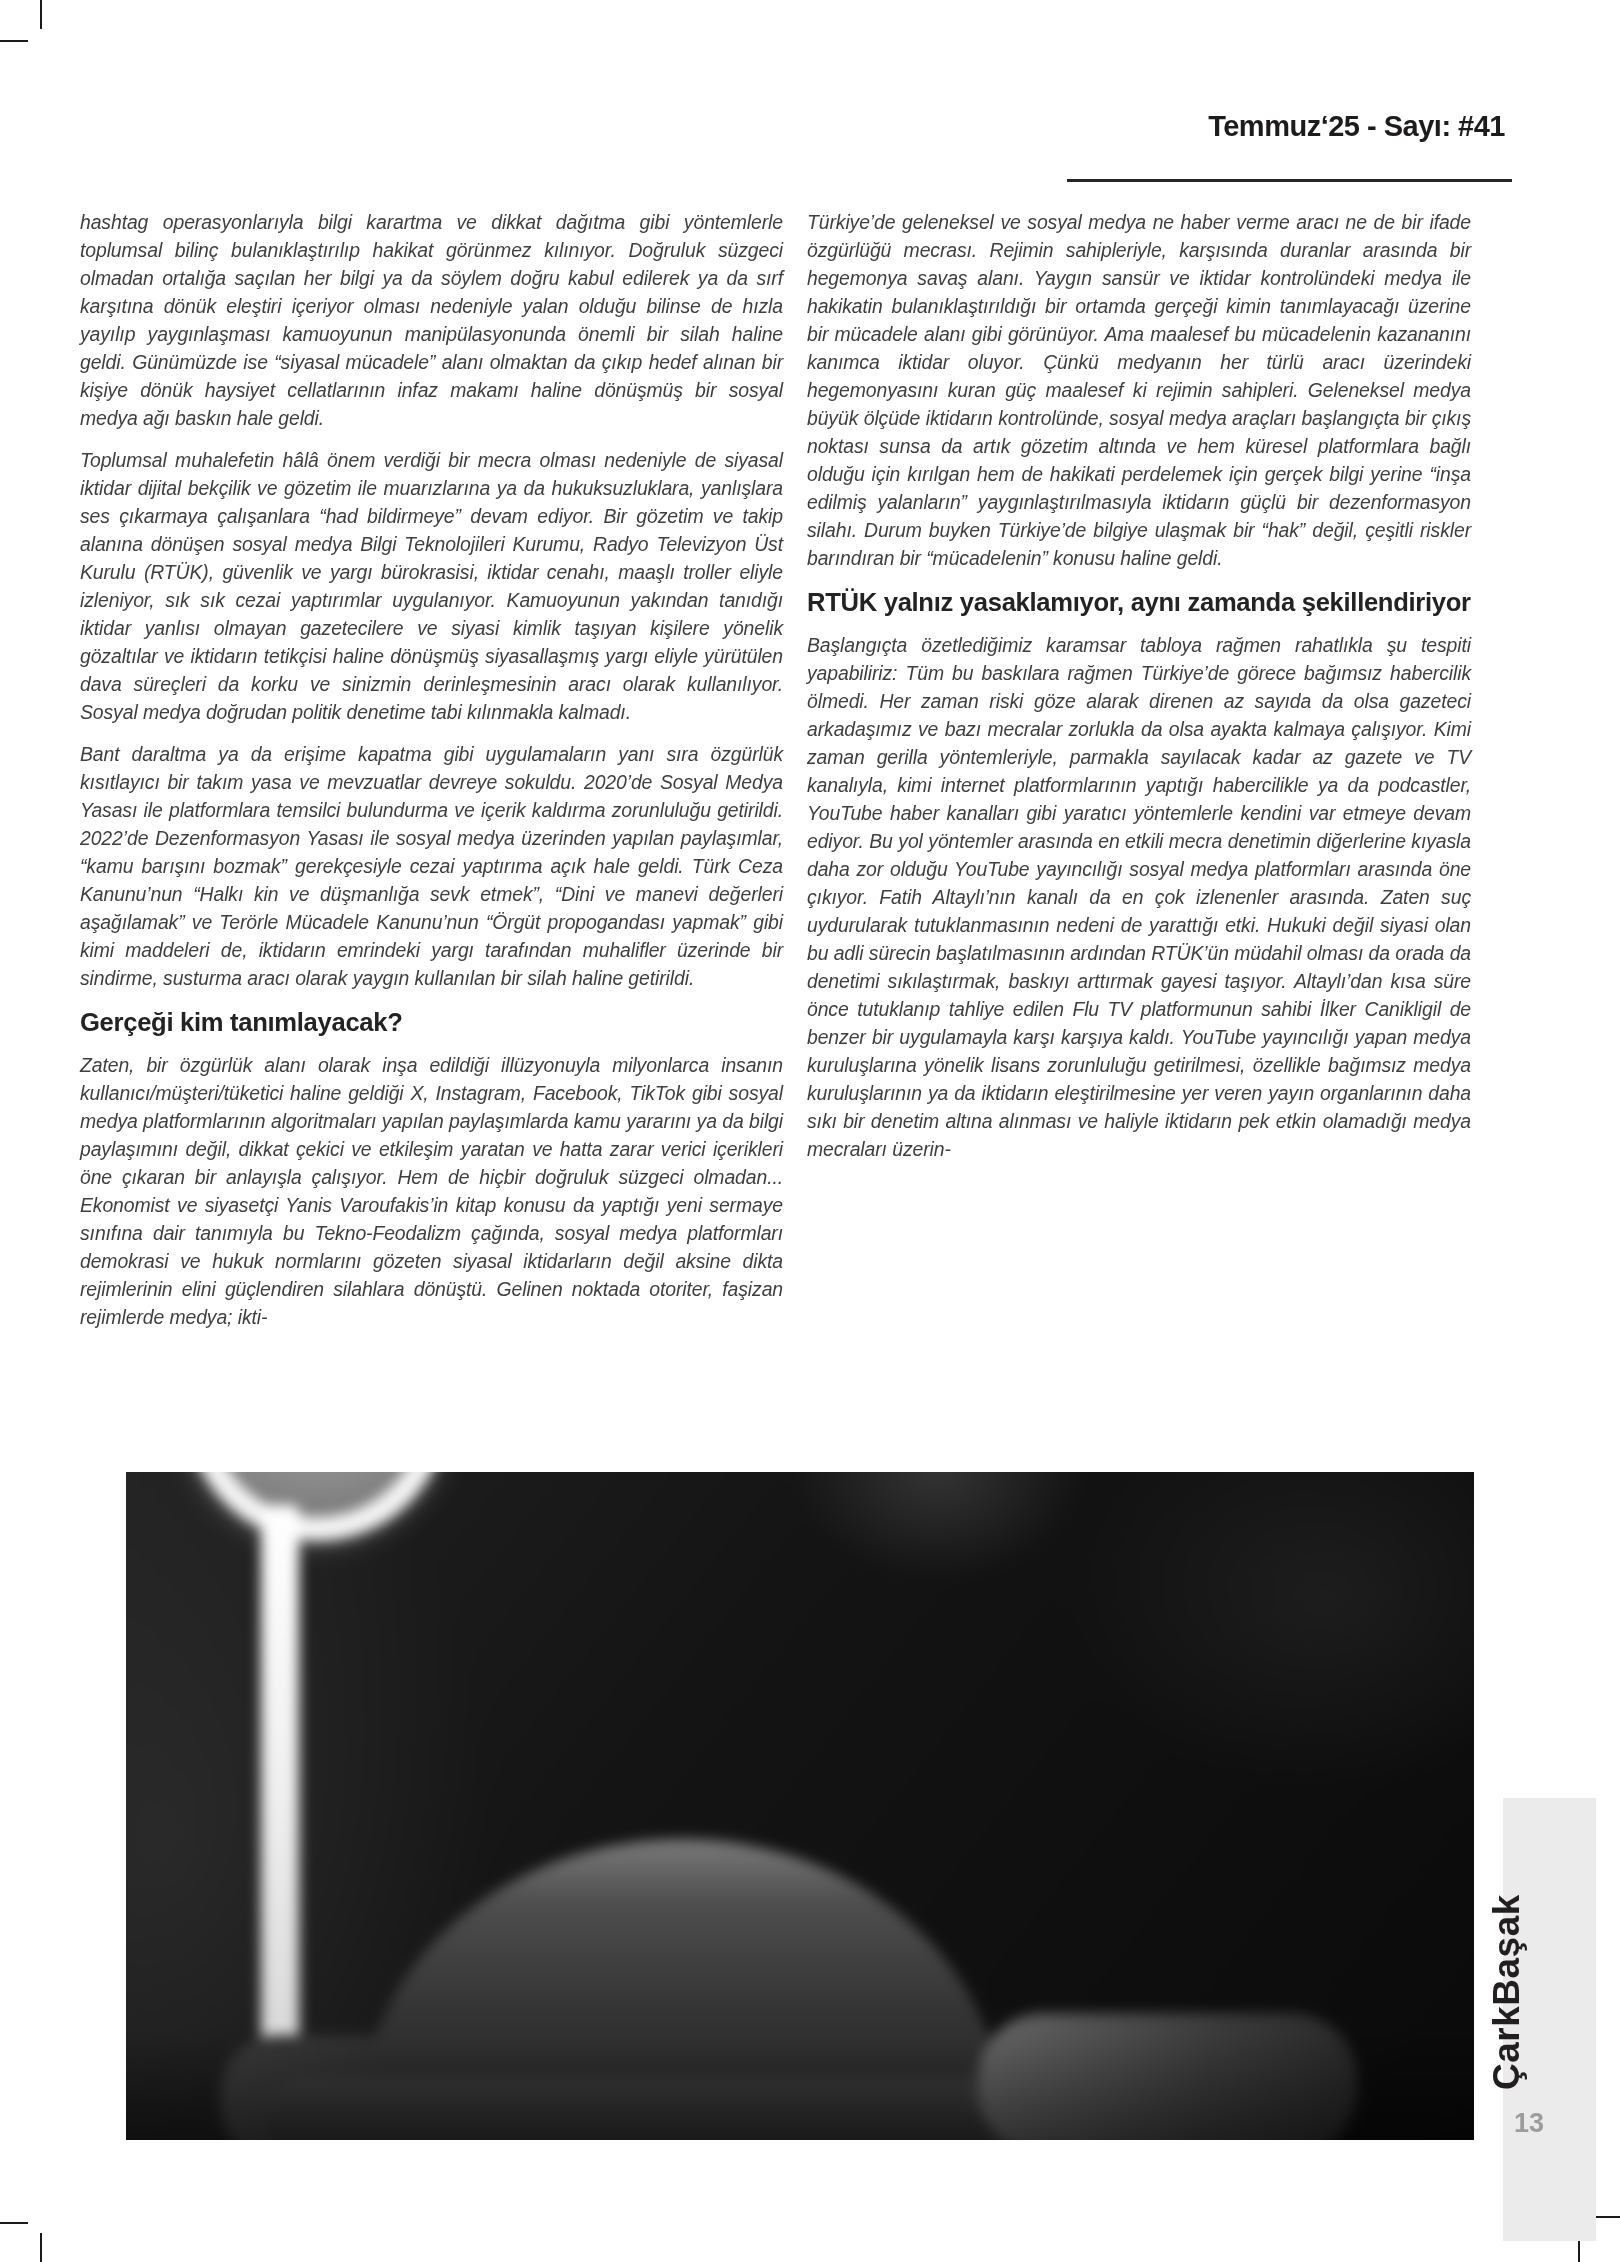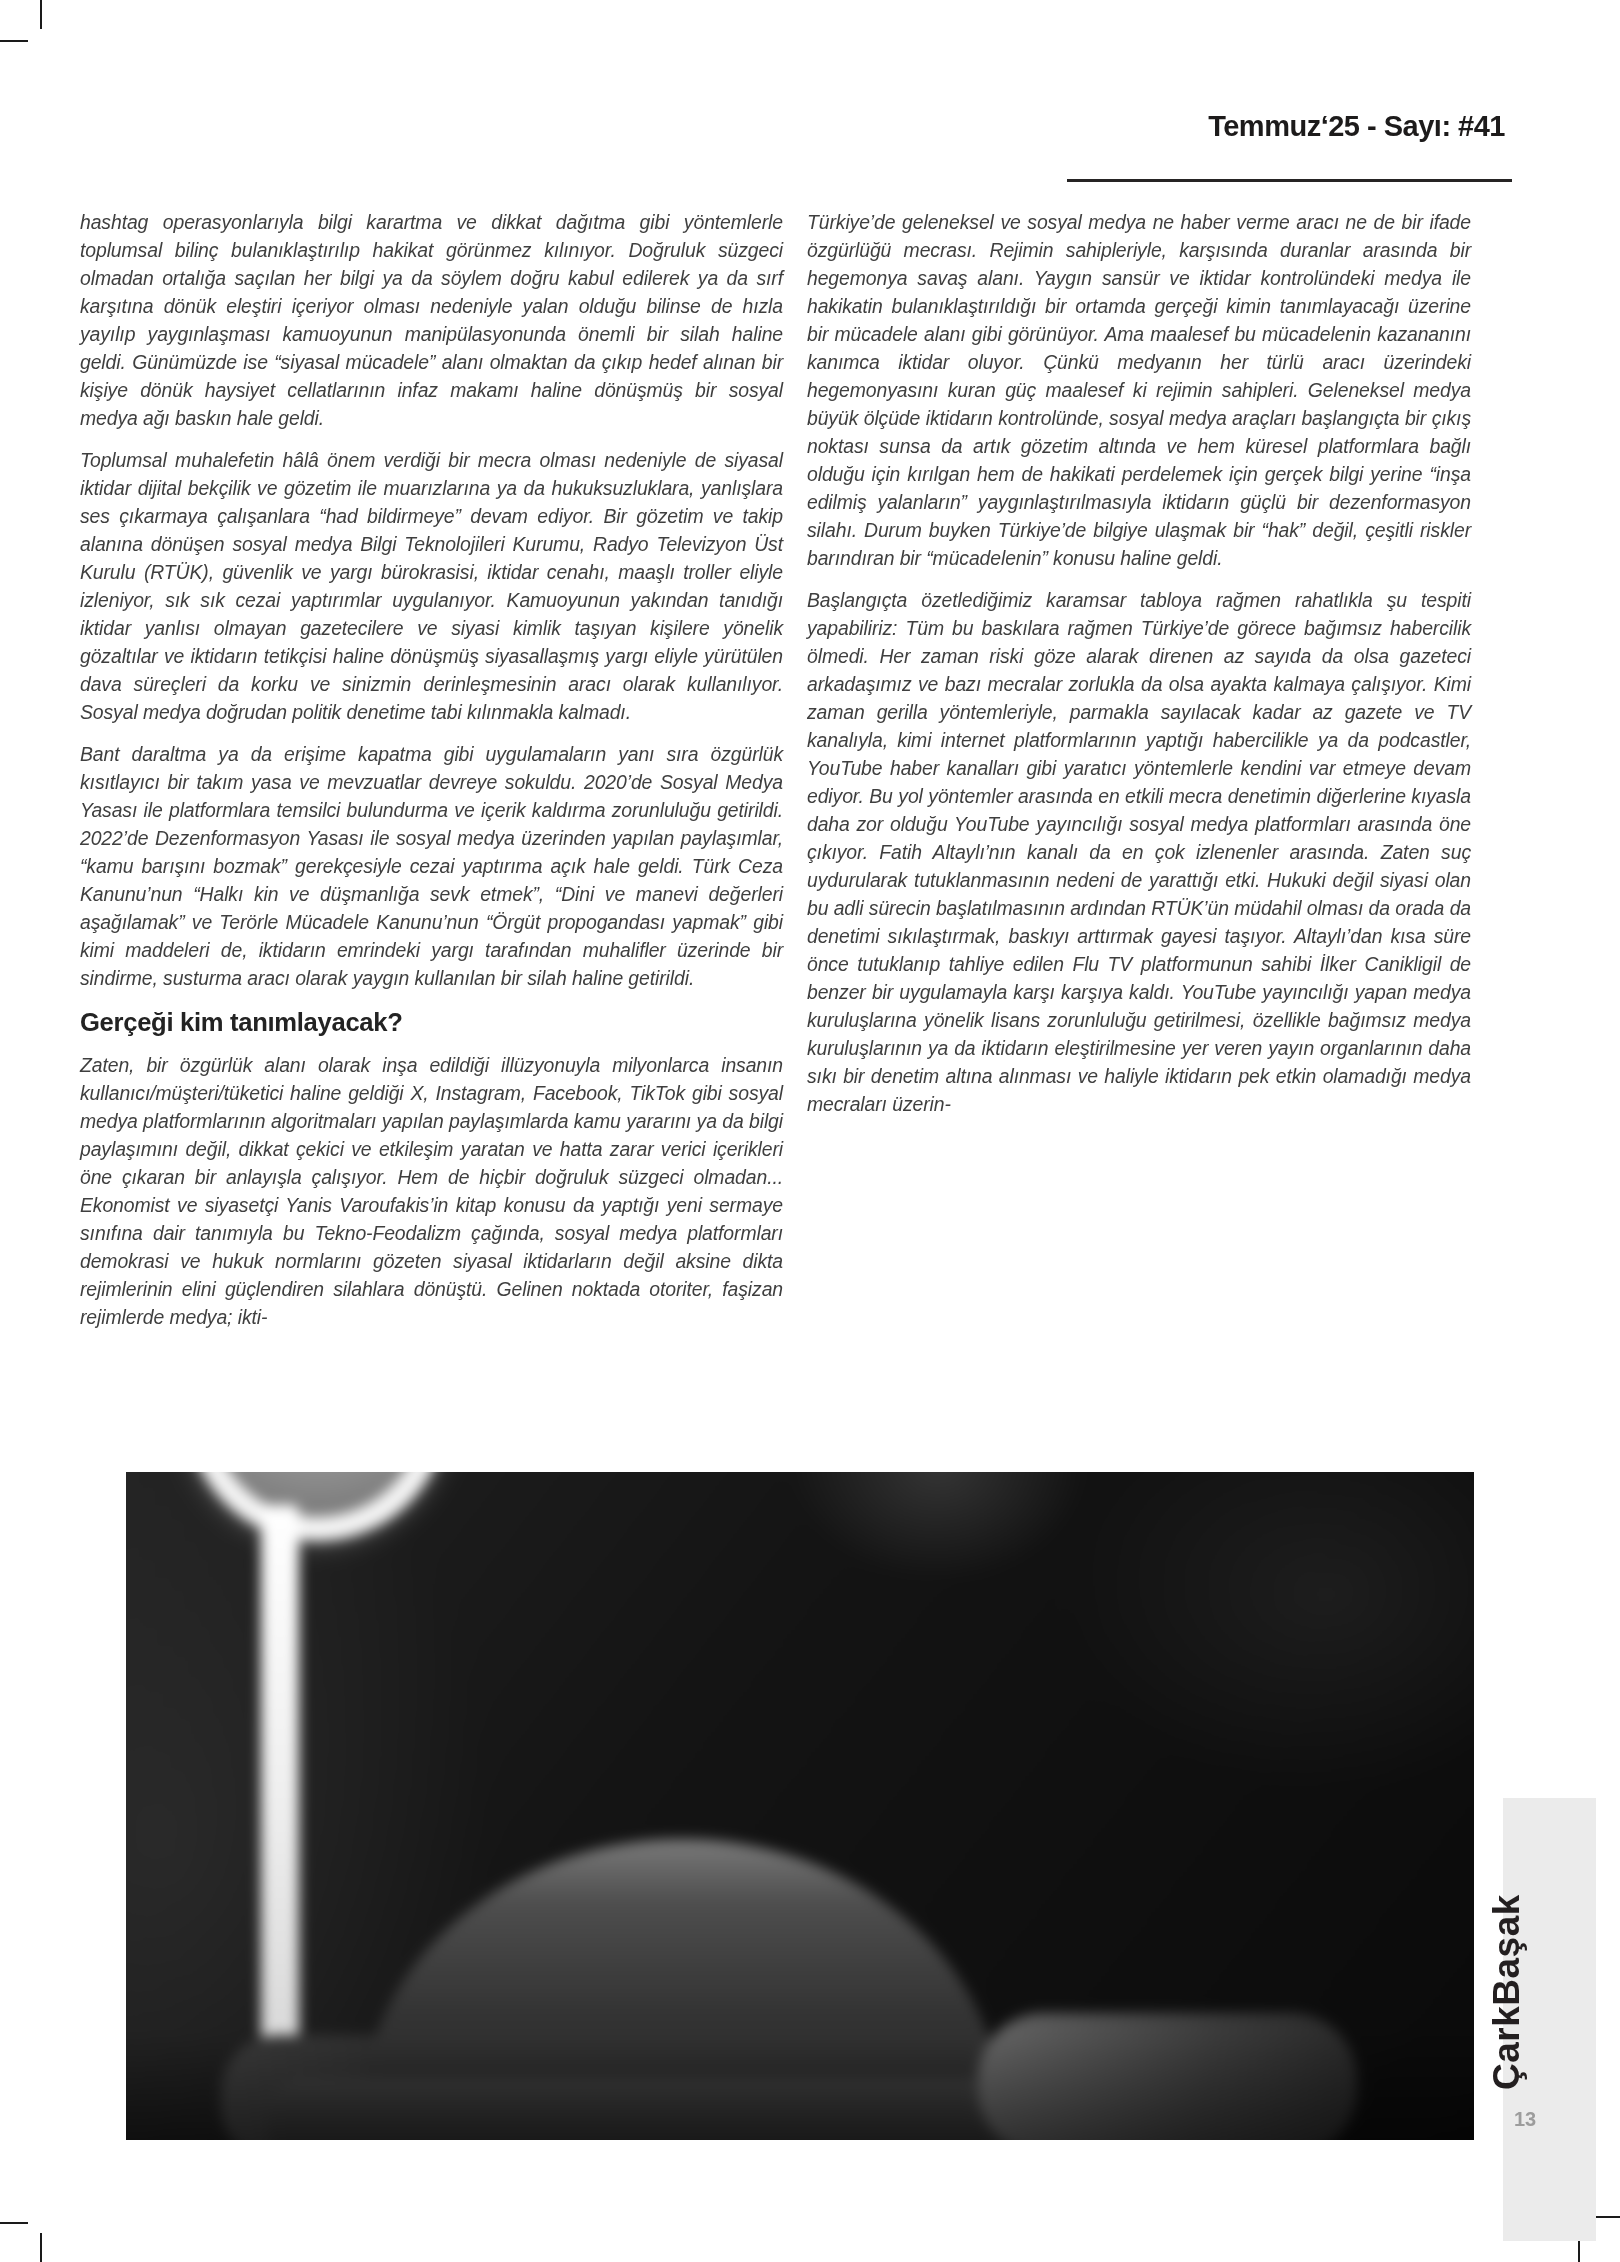--- a/index.html
+++ b/index.html
@@ -100,21 +100,21 @@
     background:#ebebeb;
   }
   .magazine-name{
     position:absolute;left:1486px;top:1879px;width:66px;height:227px;
     writing-mode:vertical-rl;transform:rotate(180deg);
     font-size:37px;font-weight:700;letter-spacing:0.5px;
     color:#231f20;text-align:center;
   }
   .page-number{
     position:absolute;left:1514px;top:2108px;
-    font-size:20px;font-weight:700;color:#9c9c9c;
+    font-size:27px;font-weight:700;color:#9c9c9c;
   }
 </style>
 </head>
 <body>
 
 <div class="page">
 
   <div class="crop tl-v"></div>
   <div class="crop tl-h"></div>
   <div class="crop bl-v"></div>
@@ -128,20 +128,21 @@
   <div class="col col-left">
     <p>hashtag operasyonlarıyla bilgi karartma ve dikkat dağıtma gibi yöntemlerle toplumsal bilinç bulanıklaştırılıp hakikat görünmez kılınıyor. Doğruluk süzgeci olmadan ortalığa saçılan her bilgi ya da söylem doğru kabul edilerek ya da sırf karşıtına dönük eleştiri içeriyor olması nedeniyle yalan olduğu bilinse de hızla yayılıp yaygınlaşması kamuoyunun manipülasyonunda önemli bir silah haline geldi. Günümüzde ise “siyasal mücadele” alanı olmaktan da çıkıp hedef alınan bir kişiye dönük haysiyet cellatlarının infaz makamı haline dönüşmüş bir sosyal medya ağı baskın hale geldi.</p>
     <p>Toplumsal muhalefetin hâlâ önem verdiği bir mecra olması nedeniyle de siyasal iktidar dijital bekçilik ve gözetim ile muarızlarına ya da hukuksuzluklara, yanlışlara ses çıkarmaya çalışanlara “had bildirmeye” devam ediyor. Bir gözetim ve takip alanına dönüşen sosyal medya Bilgi Teknolojileri Kurumu, Radyo Televizyon Üst Kurulu (RTÜK), güvenlik ve yargı bürokrasisi, iktidar cenahı, maaşlı troller eliyle izleniyor, sık sık cezai yaptırımlar uygulanıyor. Kamuoyunun yakından tanıdığı iktidar yanlısı olmayan gazetecilere ve siyasi kimlik taşıyan kişilere yönelik gözaltılar ve iktidarın tetikçisi haline dönüşmüş siyasallaşmış yargı eliyle yürütülen dava süreçleri da korku ve sinizmin derinleşmesinin aracı olarak kullanılıyor. Sosyal medya doğrudan politik denetime tabi kılınmakla kalmadı.</p>
     <p>Bant daraltma ya da erişime kapatma gibi uygulamaların yanı sıra özgürlük kısıtlayıcı bir takım yasa ve mevzuatlar devreye sokuldu. 2020’de Sosyal Medya Yasası ile platformlara temsilci bulundurma ve içerik kaldırma zorunluluğu getirildi. 2022’de Dezenformasyon Yasası ile sosyal medya üzerinden yapılan paylaşımlar, “kamu barışını bozmak” gerekçesiyle cezai yaptırıma açık hale geldi. Türk Ceza Kanunu’nun “Halkı kin ve düşmanlığa sevk etmek”, “Dini ve manevi değerleri aşağılamak” ve Terörle Mücadele Kanunu’nun “Örgüt propogandası yapmak” gibi kimi maddeleri de, iktidarın emrindeki yargı tarafından muhalifler üzerinde bir sindirme, susturma aracı olarak yaygın kullanılan bir silah haline getirildi.</p>
     <h2>Gerçeği kim tanımlayacak?</h2>
     <p>Zaten, bir özgürlük alanı olarak inşa edildiği illüzyonuyla milyonlarca insanın kullanıcı/müşteri/tüketici haline geldiği X, Instagram, Facebook, TikTok gibi sosyal medya platformlarının algoritmaları yapılan paylaşımlarda kamu yararını ya da bilgi paylaşımını değil, dikkat çekici ve etkileşim yaratan ve hatta zarar verici içerikleri öne çıkaran bir anlayışla çalışıyor. Hem de hiçbir doğruluk süzgeci olmadan... Ekonomist ve siyasetçi Yanis Varoufakis’in kitap konusu da yaptığı yeni sermaye sınıfına dair tanımıyla bu Tekno-Feodalizm çağında, sosyal medya platformları demokrasi ve hukuk normlarını gözeten siyasal iktidarların değil aksine dikta rejimlerinin elini güçlendiren silahlara dönüştü. Gelinen noktada otoriter, faşizan rejimlerde medya; ikti-</p>
   </div>
 
   <div class="col col-right">
     <p>Türkiye’de geleneksel ve sosyal medya ne haber verme aracı ne de bir ifade özgürlüğü mecrası. Rejimin sahipleriyle, karşısında duranlar arasında bir hegemonya savaş alanı. Yaygın sansür ve iktidar kontrolündeki medya ile hakikatin bulanıklaştırıldığı bir ortamda gerçeği kimin tanımlayacağı üzerine bir mücadele alanı gibi görünüyor. Ama maalesef bu mücadelenin kazananını kanımca iktidar oluyor. Çünkü medyanın her türlü aracı üzerindeki hegemonyasını kuran güç maalesef ki rejimin sahipleri. Geleneksel medya büyük ölçüde iktidarın kontrolünde, sosyal medya araçları başlangıçta bir çıkış noktası sunsa da artık gözetim altında ve hem küresel platformlara bağlı olduğu için kırılgan hem de hakikati perdelemek için gerçek bilgi yerine “inşa edilmiş yalanların” yaygınlaştırılmasıyla iktidarın güçlü bir dezenformasyon silahı. Durum buyken Türkiye’de bilgiye ulaşmak bir “hak” değil, çeşitli riskler barındıran bir “mücadelenin” konusu haline geldi.</p>
+    <h2>RTÜK yalnız yasaklamıyor, aynı zamanda şekillendiriyor</h2>
     <p>Başlangıçta özetlediğimiz karamsar tabloya rağmen rahatlıkla şu tespiti yapabiliriz: Tüm bu baskılara rağmen Türkiye’de görece bağımsız habercilik ölmedi. Her zaman riski göze alarak direnen az sayıda da olsa gazeteci arkadaşımız ve bazı mecralar zorlukla da olsa ayakta kalmaya çalışıyor. Kimi zaman gerilla yöntemleriyle, parmakla sayılacak kadar az gazete ve TV kanalıyla, kimi internet platformlarının yaptığı habercilikle ya da podcastler, YouTube haber kanalları gibi yaratıcı yöntemlerle kendini var etmeye devam ediyor. Bu yol yöntemler arasında en etkili mecra denetimin diğerlerine kıyasla daha zor olduğu YouTube yayıncılığı sosyal medya platformları arasında öne çıkıyor. Fatih Altaylı’nın kanalı da en çok izlenenler arasında. Zaten suç uydurularak tutuklanmasının nedeni de yarattığı etki. Hukuki değil siyasi olan bu adli sürecin başlatılmasının ardından RTÜK’ün müdahil olması da orada da denetimi sıkılaştırmak, baskıyı arttırmak gayesi taşıyor. Altaylı’dan kısa süre önce tutuklanıp tahliye edilen Flu TV platformunun sahibi İlker Canikligil de benzer bir uygulamayla karşı karşıya kaldı. YouTube yayıncılığı yapan medya kuruluşlarına yönelik lisans zorunluluğu getirilmesi, özellikle bağımsız medya kuruluşlarının ya da iktidarın eleştirilmesine yer veren yayın organlarının daha sıkı bir denetim altına alınması ve haliyle iktidarın pek etkin olamadığı medya mecraları üzerin-</p>
   </div>
 
   <div class="photo">
     <div class="blurwrap">
       <div class="ring-light"></div>
       <div class="lamp-pole"></div>
       <div class="chair-armrest-left"></div>
       <div class="chair-back"></div>
       <div class="chair-seat"></div>

